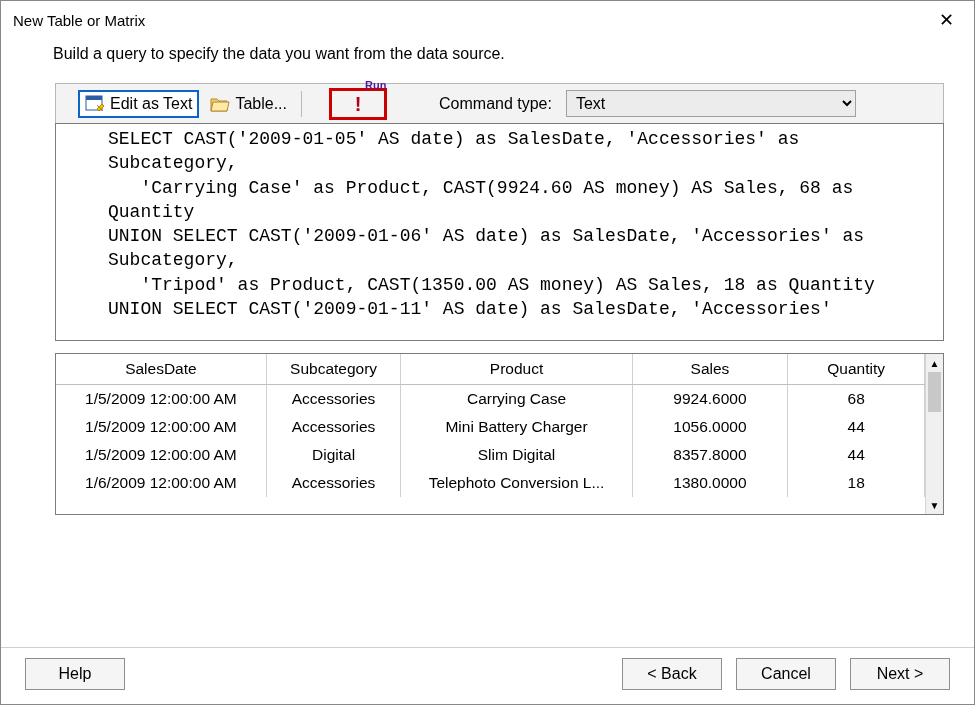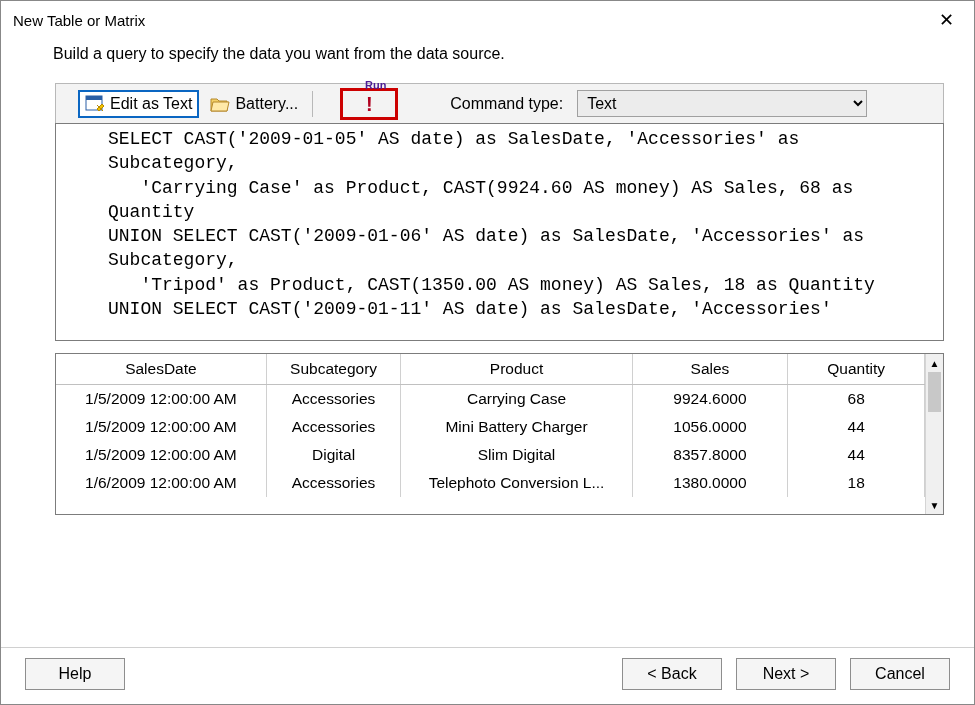--- a/index.html
+++ b/index.html
@@ -235,21 +235,21 @@
         <span>Edit as Text</span>
       </span>
 
       <span class="tool-btn">
         <span class="tool-icon">
           <svg viewBox="0 0 20 20" width="20" height="20">
             <path d="M1 5 h6 l2 2 h8 v10 h-16 z" fill="#f3d069" stroke="#b5882b"></path>
             <path d="M3 8 h16 l-2 9 h-16 z" fill="#ffe9a8" stroke="#b5882b"></path>
           </svg>
         </span>
-        <span>Battery...</span>
+        <span>Table...</span>
       </span>
 
       <span class="sep"></span>
 
       <span class="run-box">
         <span class="run-bang">!</span>
       </span>
 
       <span class="cmd-type-lbl">Command type:</span>
       <select class="cmd-type-select">
@@ -323,16 +323,16 @@
           </div>
         <div class="arrow">▼</div>
       </div>
     </div>
   </div>
 
   <div class="footer">
     <button class="btn">Help</button>
     <span class="spacer"></span>
     <button class="btn">&lt; Back</button>
+    <button class="btn">Cancel</button>
     <button class="btn">Next &gt;</button>
-    <button class="btn">Cancel</button>
   </div>
 </div>
 
 </body></html>

